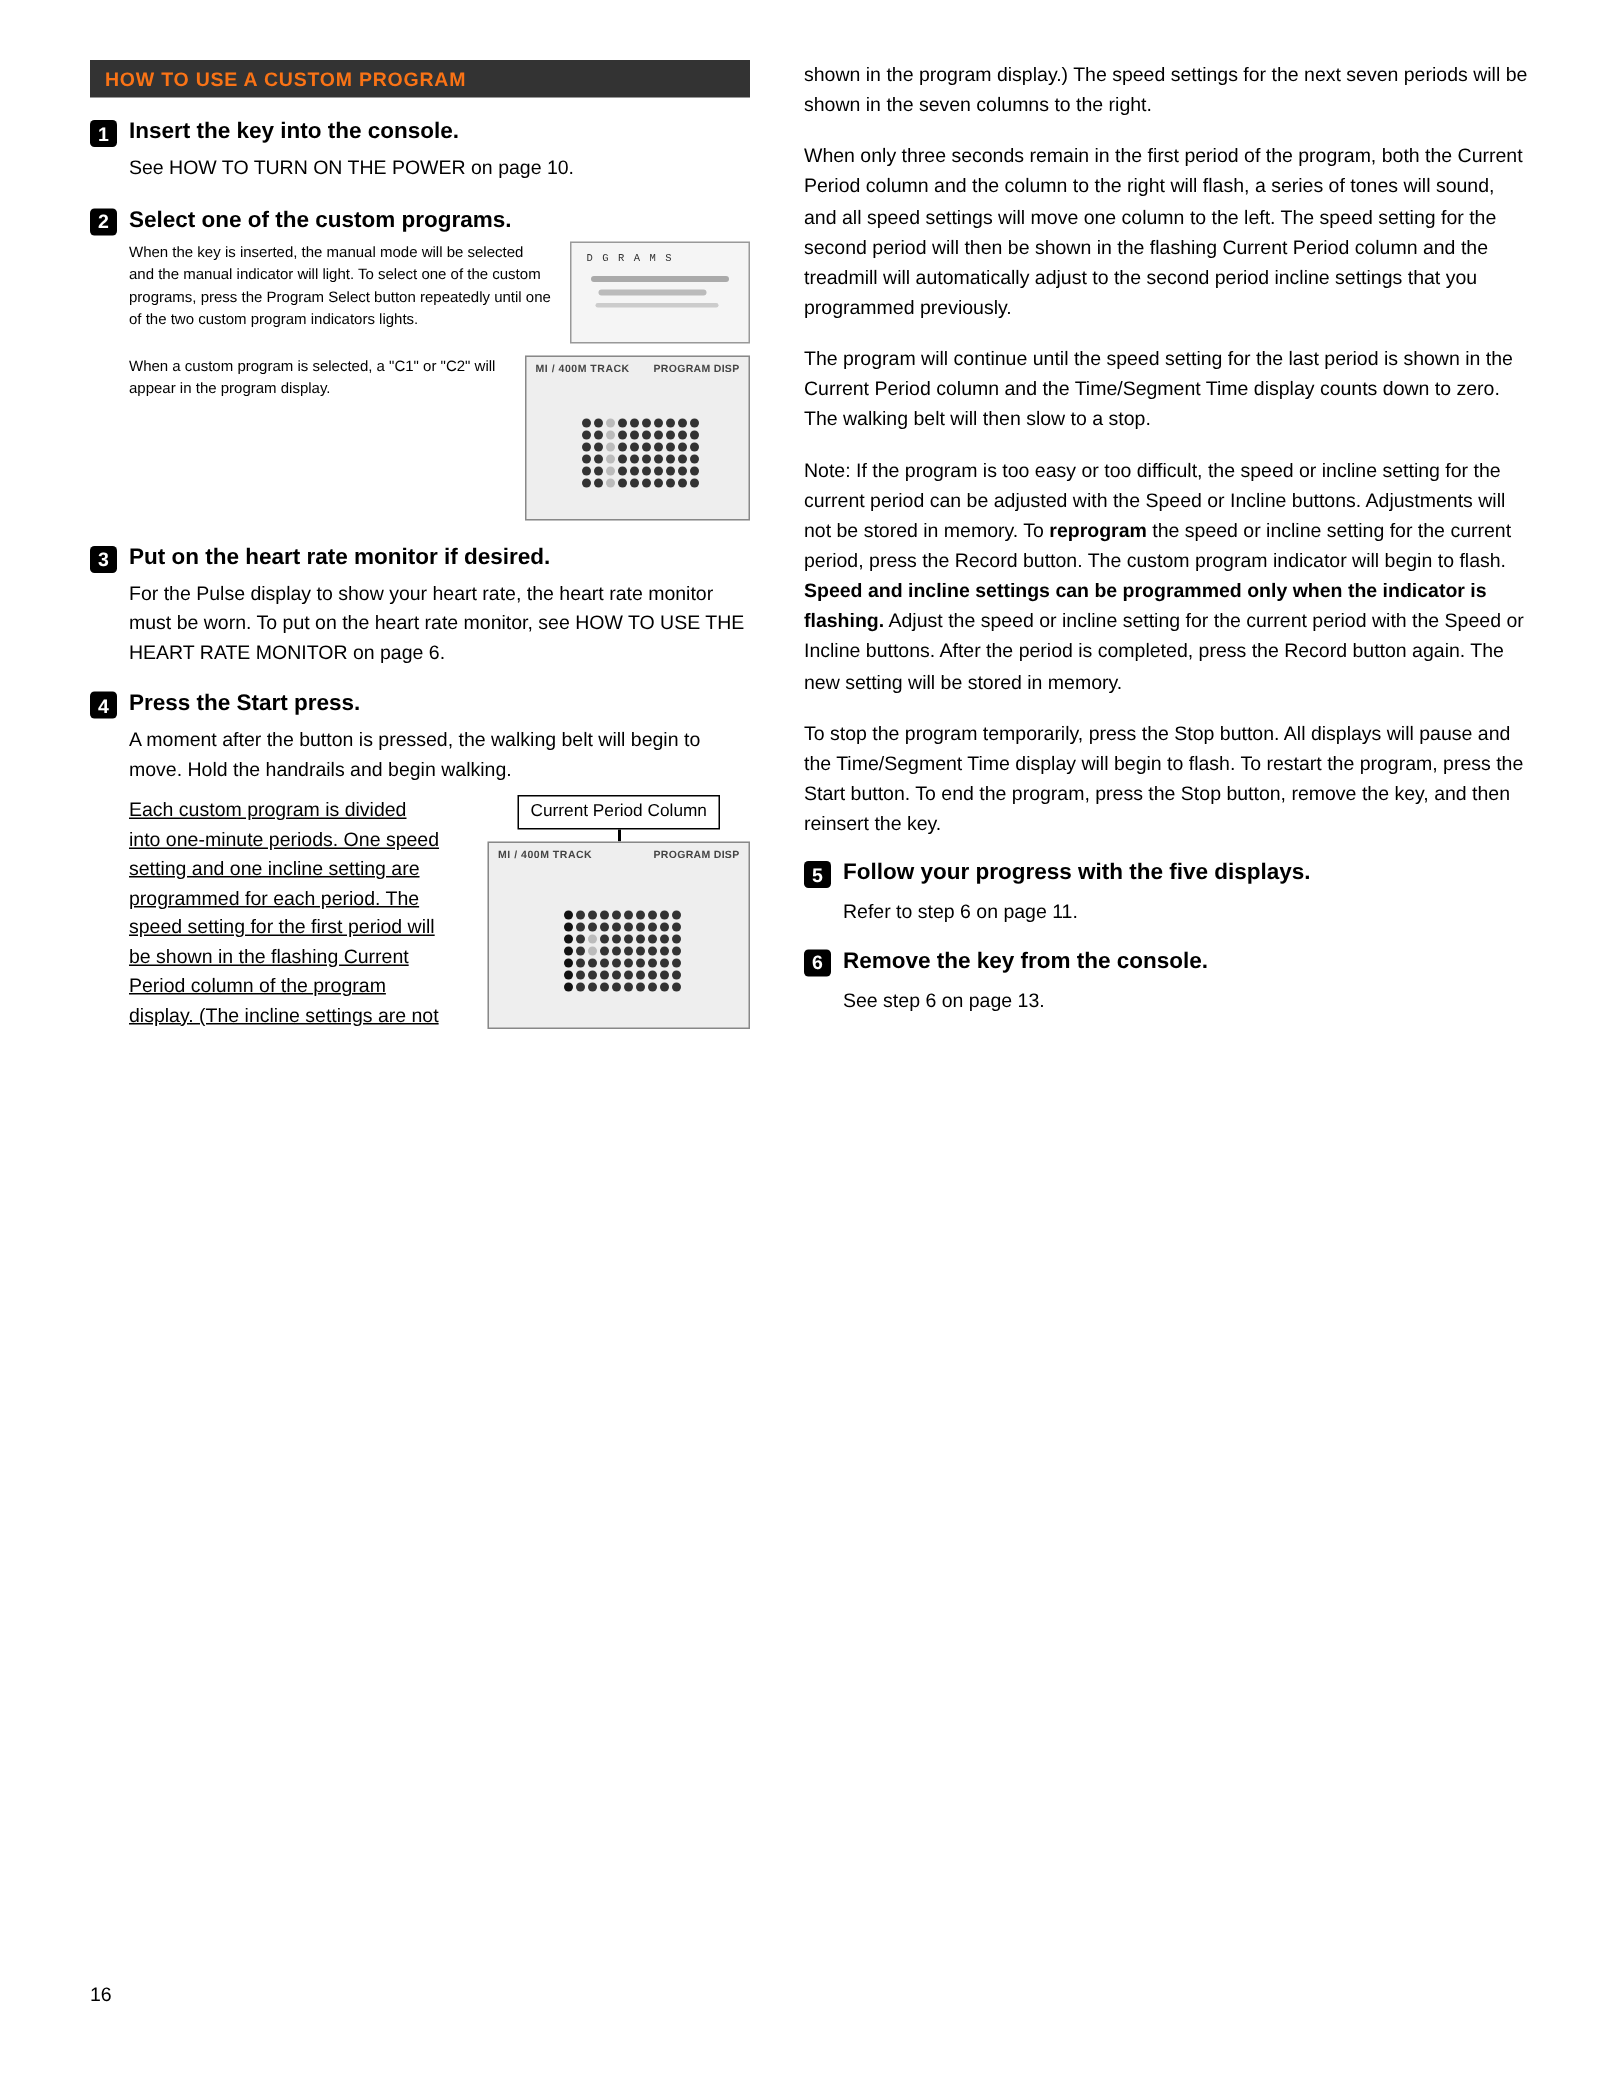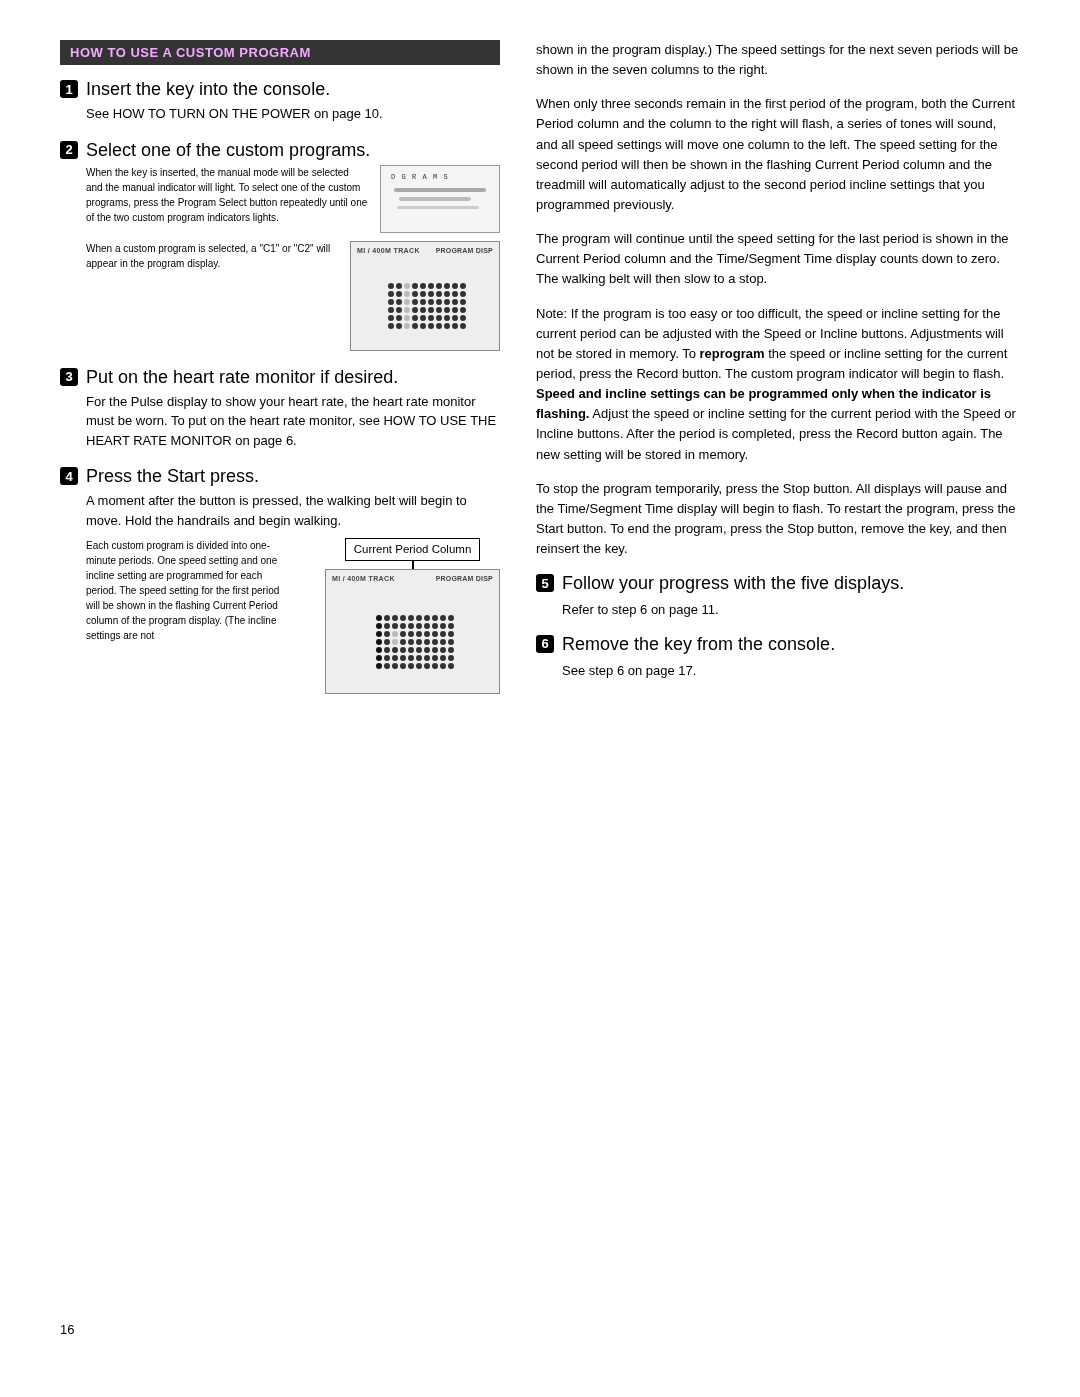--- a/index.html
+++ b/index.html
@@ -25,21 +25,21 @@
     }
     .left-col {
       width: 440px;
       flex-shrink: 0;
     }
     .right-col {
       flex: 1;
     }
     .section-header {
       background: #333;
-      color: #f0abfc;
+      color: #f97316;
       font-size: 13px;
       font-weight: bold;
       padding: 5px 10px;
       margin-bottom: 14px;
       letter-spacing: 0.04em;
     }
     .step-block {
       margin-bottom: 16px;
     }
     .step-row {
@@ -56,22 +56,22 @@
       width: 18px;
       height: 18px;
       border-radius: 3px;
       display: flex;
       align-items: center;
       justify-content: center;
       flex-shrink: 0;
       margin-top: 1px;
     }
     .step-title {
-      font-weight: normal;
-      font-size: 18px;
+      font-weight: bold;
+      font-size: 15px;
     }
     .step-body {
       margin-left: 26px;
       font-size: 13px;
       line-height: 1.5;
     }
     .inline-img-block {
       display: flex;
       gap: 12px;
       align-items: flex-start;
@@ -298,21 +298,21 @@
       </div>
 
       <div class="step-block">
         <div class="step-row">
           <div class="step-num">4</div>
           <span class="step-title">Press the Start press.</span>
         </div>
         <div class="step-body">
           <p style="margin-bottom:8px;">A moment after the button is pressed, the walking belt will begin to move. Hold the handrails and begin walking.</p>
           <div class="inline-img-block">
-            <div style="font-size:10px;line-height:1.5;">
+            <div style="font-size:13px;line-height:1.5;text-decoration:underline;">
               <p>Each custom program is divided into one-minute periods. One speed setting and one incline setting are programmed for each period. The speed setting for the first period will be shown in the flashing Current Period column of the program display. (The incline settings are not</p>
             </div>
 
             <div style="display:flex;flex-direction:column;align-items:center;flex-shrink:0;margin-left:20px;">
               <div style="border:1.5px solid #000;padding:2px 8px;font-size:11.5px;text-align:center;background:#fff;white-space:nowrap;margin-bottom:0;">
                 <span>Current Period Column</span>
               </div>
               <div style="width:2px;height:8px;background:#000;margin-left:0;"></div>
 
               <div class="console-img program-display" style="width:175px;height:125px;">
@@ -430,19 +430,19 @@
           <span class="step-title">Follow your progress with the five displays.</span>
         </div>
         <div class="step-body">Refer to step 6 on page 11.</div>
       </div>
 
       <div class="step-block">
         <div class="right-step-row">
           <div class="step-num">6</div>
           <span class="step-title">Remove the key from the console.</span>
         </div>
-        <div class="step-body">See step 6 on page 17.</div>
+        <div class="step-body">See step 6 on page 13.</div>
       </div>
     </div>
   </div>
 
   <div class="page-number">16</div>
 </div>
 
 </body></html>

